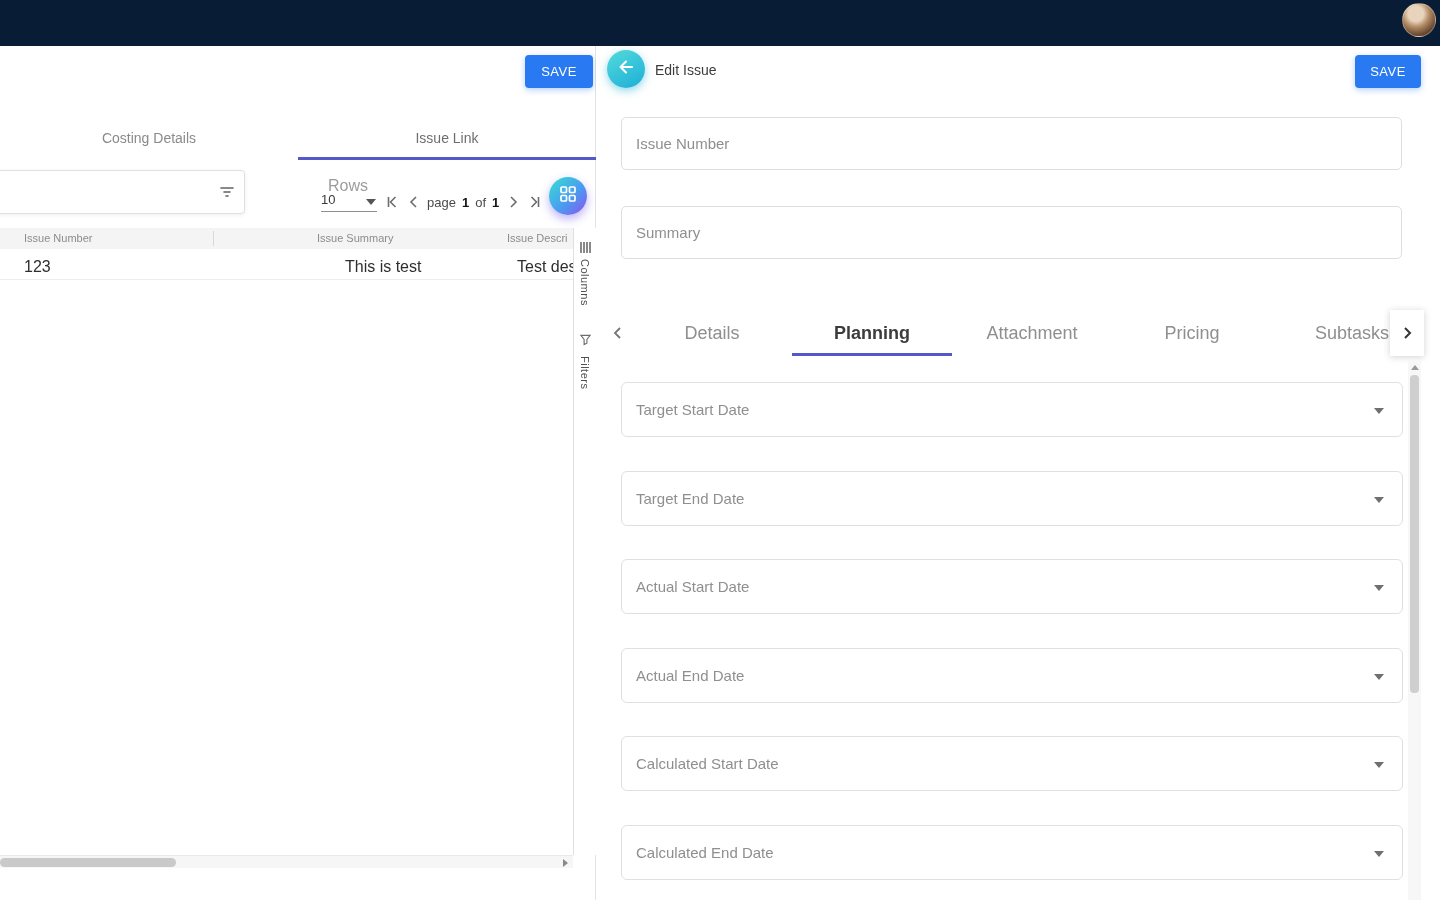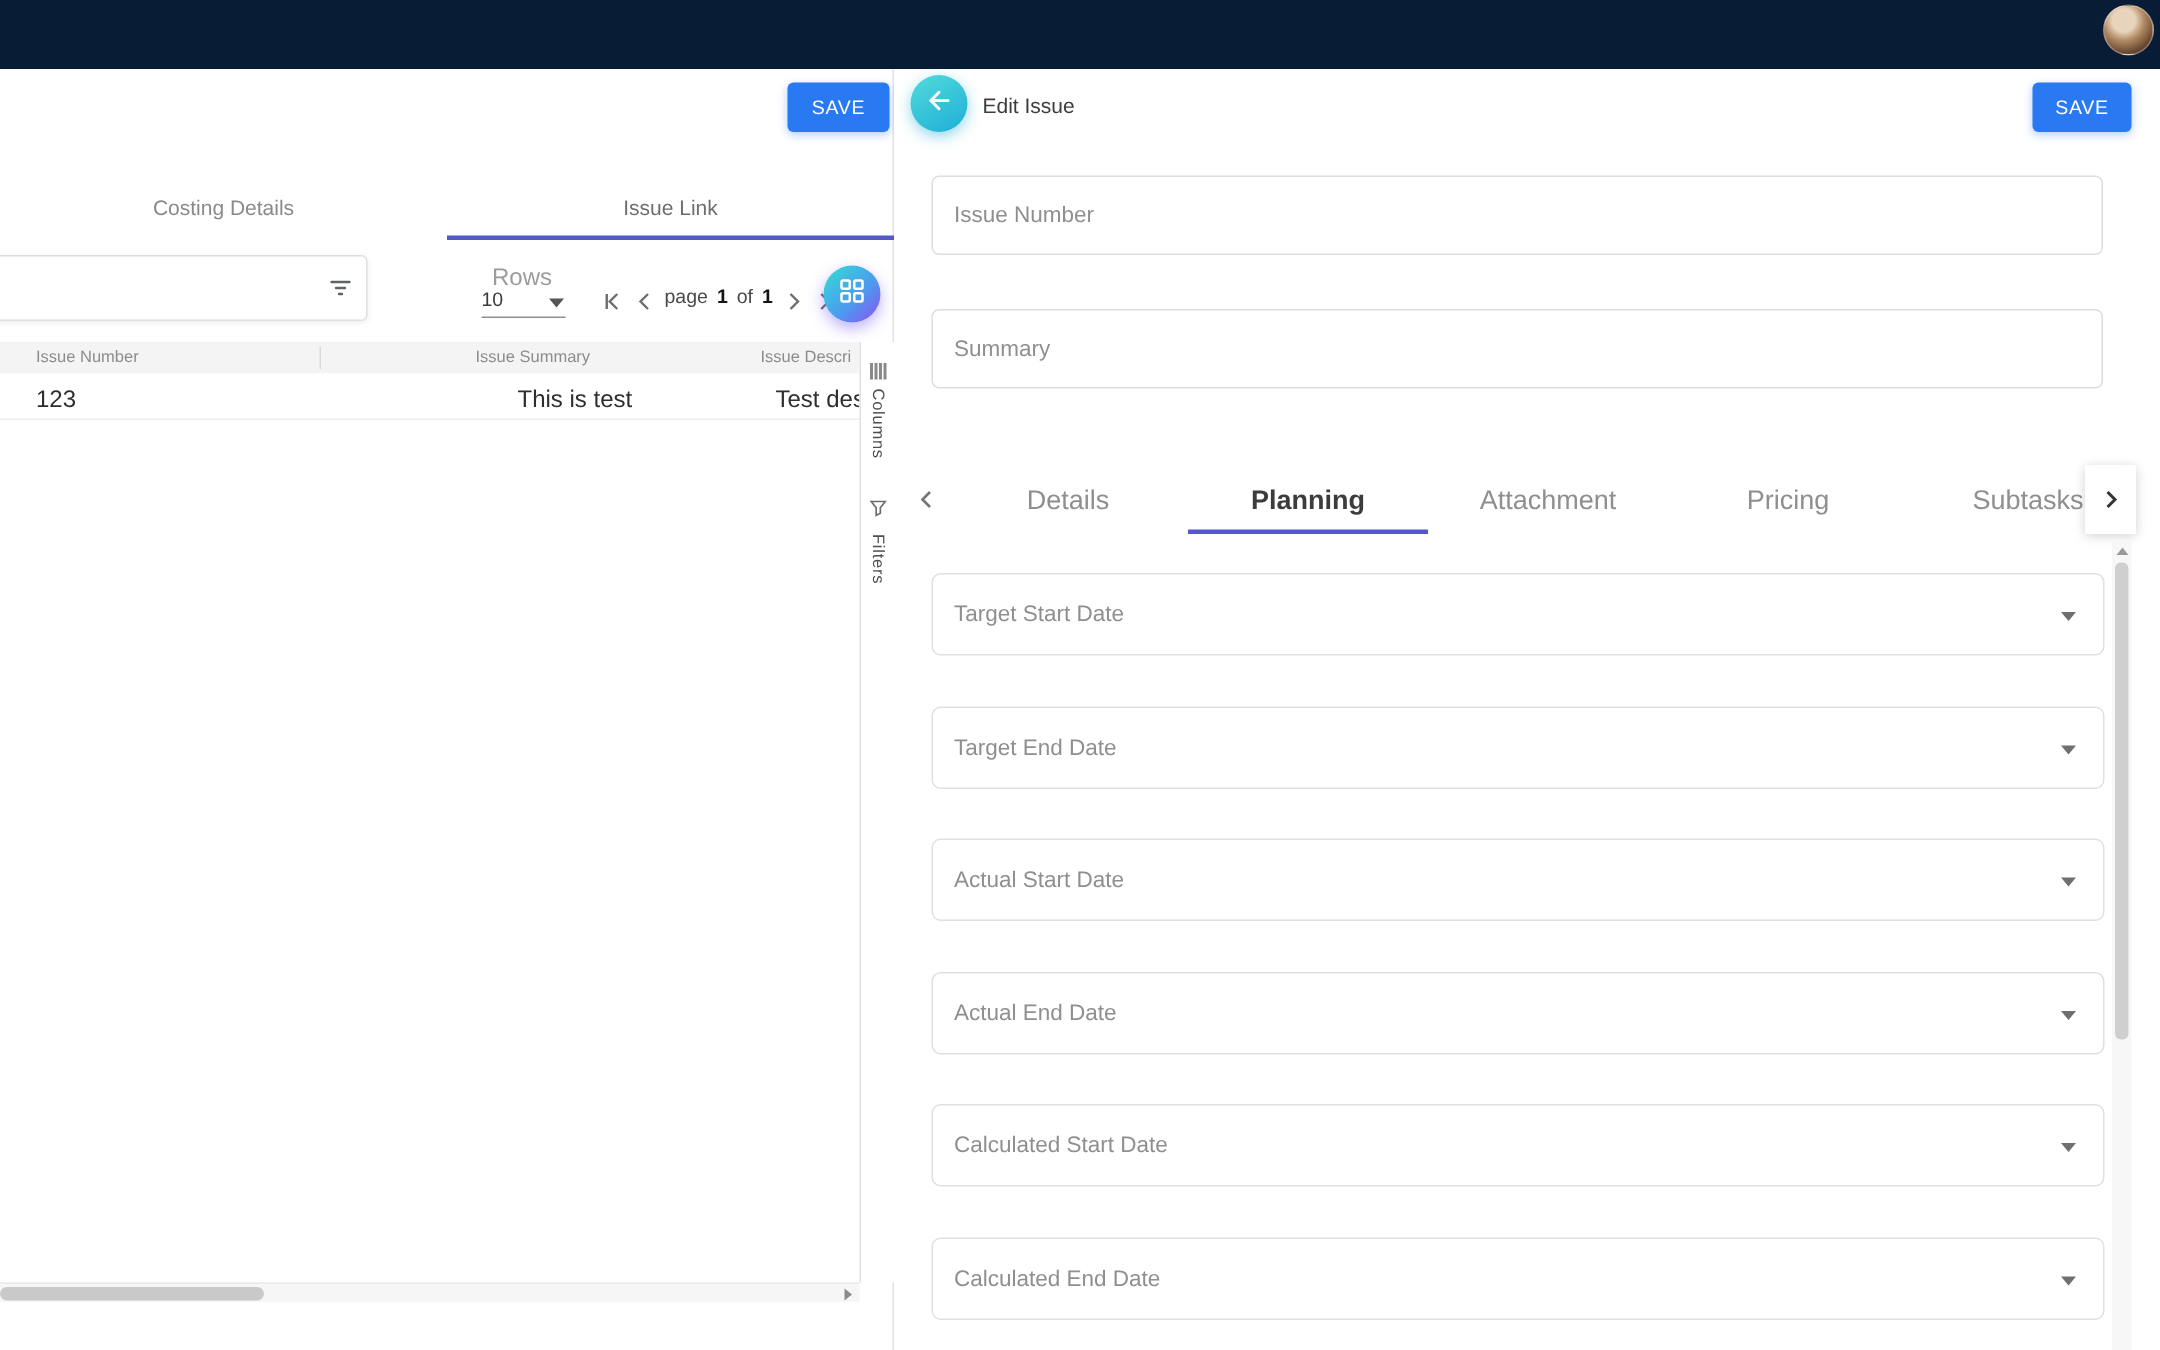--- a/index.html
+++ b/index.html
@@ -34,21 +34,21 @@
     display:flex;align-items:center}
   .lp-search input{flex:1;border:none;outline:none;background:transparent;font-size:13px;
     color:#444;padding-left:18px;font-family:"Liberation Sans",sans-serif}
   .lp-search .icon-btn{width:34px;height:34px;display:flex;align-items:center;justify-content:center;cursor:pointer}
 
   .rows-label{position:absolute;left:328px;top:131px;font-size:16px;color:#9c9c9c}
   .rows-select{position:absolute;left:321px;top:146px;width:56px;height:20px;
     border-bottom:1px solid #8f8f8f;font-size:13px;color:#3a3a3a;display:flex;align-items:flex-start;cursor:pointer}
   .rows-select .caret-down{position:absolute;right:1px;top:7px;border-top-color:#555}
 
-  .pager{position:absolute;left:398px;top:144px;height:24px;display:flex;}
+  .pager{position:absolute;left:382px;top:144px;height:24px;display:flex;align-items:center}
   .pg-btn{width:21px;height:21px;display:flex;align-items:center;justify-content:center;cursor:pointer}
   .pg-text{font-size:13px;color:#4a4a4a;margin:0 3px}
   .pg-num{font-size:13px;font-weight:bold;color:#141414;margin:0 3px}
 
   .grid-btn{position:absolute;left:549px;top:131px;width:38px;height:38px;border-radius:50%;cursor:pointer;
     background:linear-gradient(135deg,#35dfd2 0%,#4a9df0 55%,#8b52ef 100%);
     box-shadow:0 4px 10px rgba(108,82,240,.45);display:flex;align-items:center;justify-content:center}
 
   .lp-table{position:absolute;left:0;top:182px;width:573px}
   .lp-thead{position:relative;height:21px;background:#f4f4f4;font-size:11px;color:#8c8c8c}

